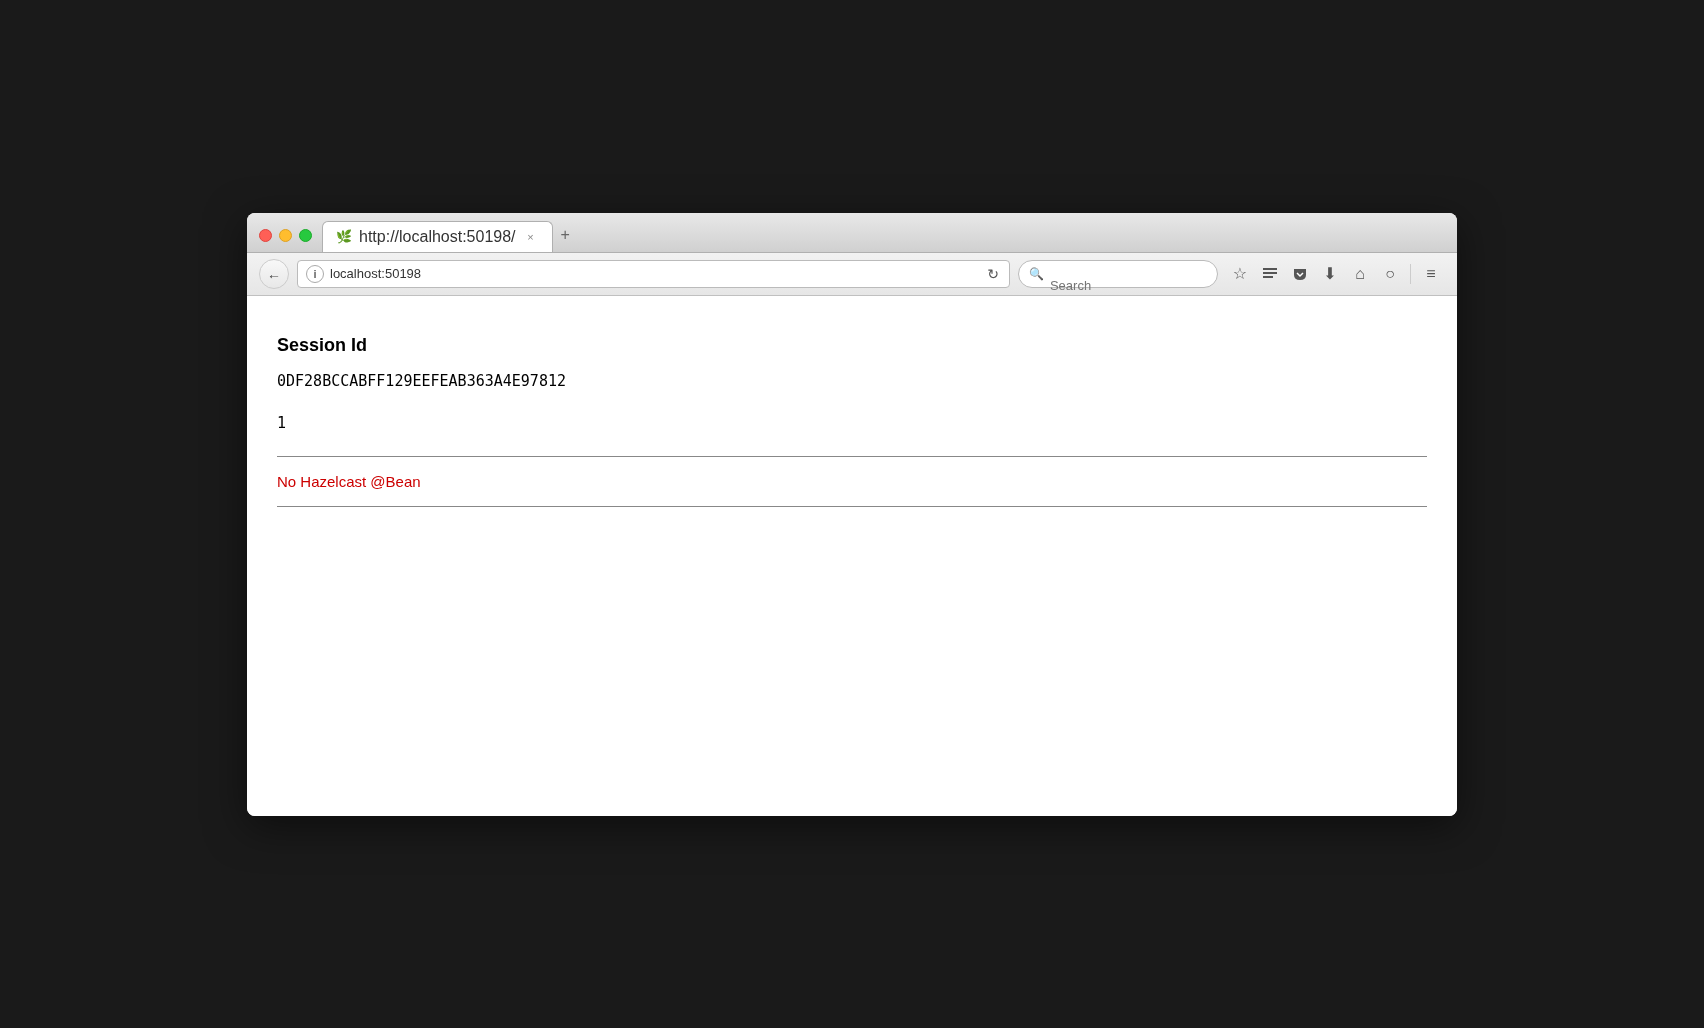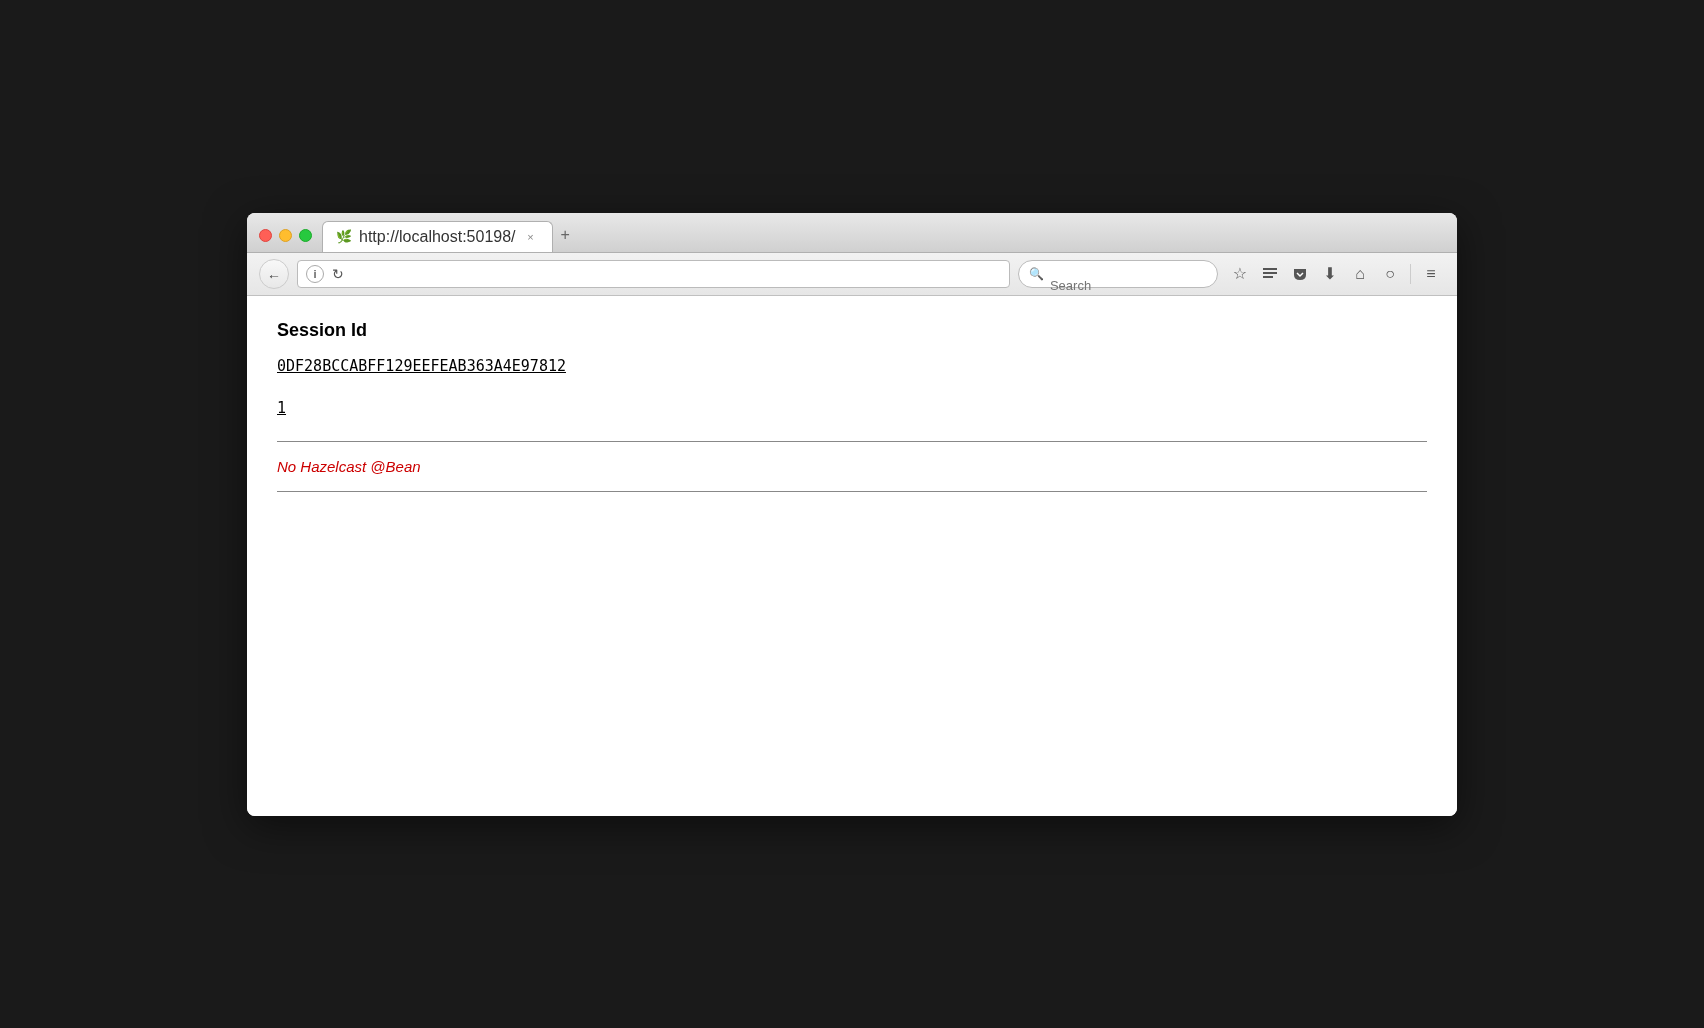--- a/index.html
+++ b/index.html
@@ -221,50 +221,48 @@
     .toolbar-divider {
       width: 1px;
       height: 20px;
       background: #ccc;
       margin: 0 4px;
     }
 
     
     .page-content {
       background: #fff;
-      padding: 24px 30px;
+      padding: 39px 30px;
       min-height: 520px;
     }
 
     .section-heading {
       font-size: 18px;
       font-weight: bold;
       color: #000;
       margin-bottom: 16px;
     }
 
     .section-value {
       font-size: 15px;
       color: #000;
       margin-bottom: 24px;
       font-family: monospace;
-      text-decoration: underline;
     }
 
     .divider {
       border: none;
       border-top: 1px solid #888;
       margin: 16px 0;
     }
 
     .error-text {
       color: #cc0000;
       font-size: 15px;
       margin: 8px 0;
-      font-style: italic;
     }
   </style>
 </head>
 <body>
 
 <div class="browser-window">
 
   <div class="title-bar">
     <div class="window-controls">
       <button class="window-btn btn-close"></button>
@@ -276,20 +274,21 @@
       <span class="tab-title">http://localhost:50198/</span>
       <span class="tab-close">×</span>
     </div>
     <button class="new-tab-btn">+</button>
   </div>
 
   <div class="toolbar">
     <button class="nav-btn">←</button>
     <div class="address-bar">
       <button class="info-btn">i</button>
+      <input class="address-input" type="text" value="localhost:50198" style="">
       <button class="reload-btn">↻</button>
     </div>
     <div class="search-bar">
       <span class="search-icon">🔍</span>
       <input class="search-input" type="text" placeholder="Search" style="">
     </div>
     <div class="toolbar-icons">
       <button class="toolbar-icon-btn">☆</button>
       <button class="toolbar-icon-btn">
         <svg width="16" height="16" viewBox="0 0 16 16" fill="#555">

